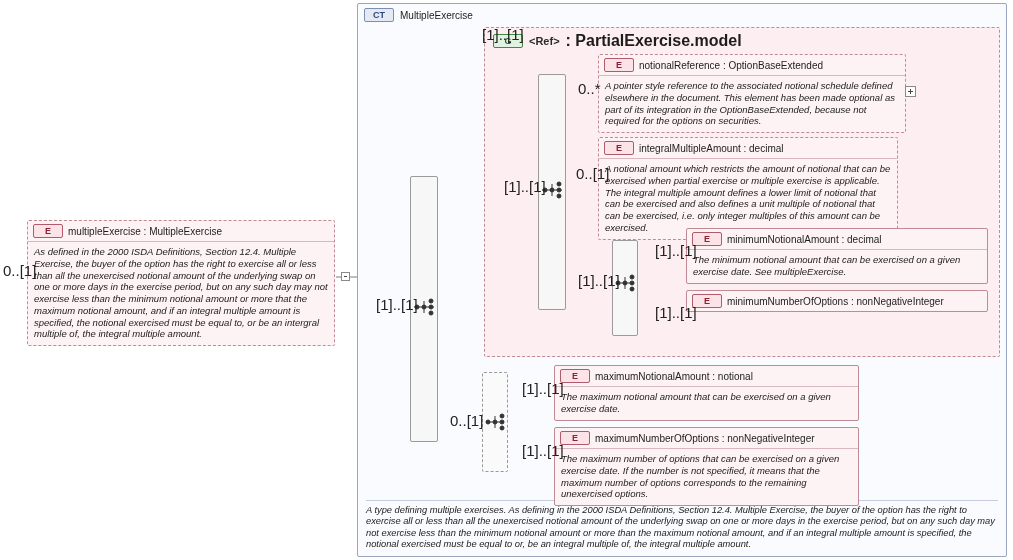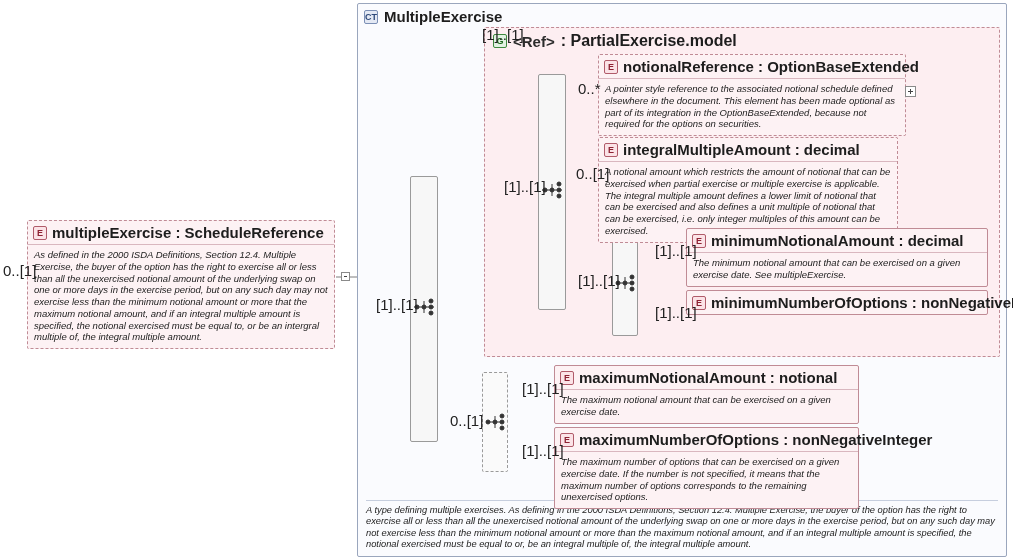--- a/index.html
+++ b/index.html
@@ -40,36 +40,36 @@
   .box .hdr {
     display: flex;
     align-items: center;
     gap: 5px;
     padding: 3px 6px 3px 5px;
   }
   .badge {
     display: inline-flex;
     align-items: center;
     justify-content: center;
-    width: 14px; height: 14px;
+    width: 30px; height: 14px;
     box-sizing: border-box;
     border: 1px solid #b05b6a;
     background: #fbe3e7;
     color: #8d2233;
     font-size: 9px;
     font-weight: bold;
     border-radius: 2px;
     flex: none;
     font-family: "Liberation Sans", sans-serif;
   }
   .badge.ct { border-color: #7b8fb5; background: #e4e9f4; color: #2f4a7a; }
   .badge.g  { border-color: #3f8a3f; background: #e2f2e2; color: #1f6b1f; }
   .title {
-    font-size: 15px;
-    font-weight: bold;
+    font-size: 10px;
+    font-weight: normal;
     color: #1d1d1d;
     white-space: nowrap;
   }
   .desc {
     border-top: 1px solid #d9b7bf;
     padding: 4px 6px 5px 6px;
     font-style: italic;
     font-size: 9.5px;
     line-height: 1.24;
     color: #222;
@@ -108,21 +108,21 @@
     border: 1px dashed #c08b95;
     border-radius: 2px;
   }
   .grp-head {
     display: flex;
     align-items: center;
     gap: 6px;
     padding: 4px 8px;
   }
   .grp-title { font-size: 16px; font-weight: bold; color: #1d1d1d; }
-  .grp-ref { font-size: 15px; font-weight: bold; color: #2b2b2b; }
+  .grp-ref { font-size: 11px; font-weight: bold; color: #2b2b2b; }
 
   
   .seqbar {
     position: absolute;
     box-sizing: border-box;
     background: #f7f7f7;
     border: 1px solid #9a9a9a;
     border-radius: 2px;
   }
   .seqbar.dashed { border-style: dashed; background: #fafafa; }
@@ -201,21 +201,21 @@
 
       <path d="M510,420 L532,420 L532,450 L554,450"></path>
     </g>
   </svg>
 
   <div class="stub" style="left:341px; top:272px;"></div>
 
   <div class="box dashed" style="left:27px; top:220px; width:308px;">
     <div class="hdr">
       <span class="badge">E</span>
-      <span class="title">multipleExercise : ScheduleReference</span>
+      <span class="title">multipleExercise : MultipleExercise</span>
     </div>
     <div class="desc">As defined in the 2000 ISDA Definitions, Section 12.4. Multiple Exercise, the buyer of the option has the right to exercise all or less than all the unexercised notional amount of the underlying swap on one or more days in the exercise period, but on any such day may not exercise less than the minimum notional amount or more that the maximum notional amount, and if an integral multiple amount is specified, the notional exercised must be equal to, or be an intergral multiple of, the integral multiple amount.</div>
   </div>
   <div class="card" style="left:3px; top:262px;">0..[1]</div>
 
   <div class="ct-frame" style="left:357px; top:3px; width:650px; height:554px;">
     <div class="ct-head">
       <span class="badge ct">CT</span>
       <span class="title">MultipleExercise</span>
     </div>

